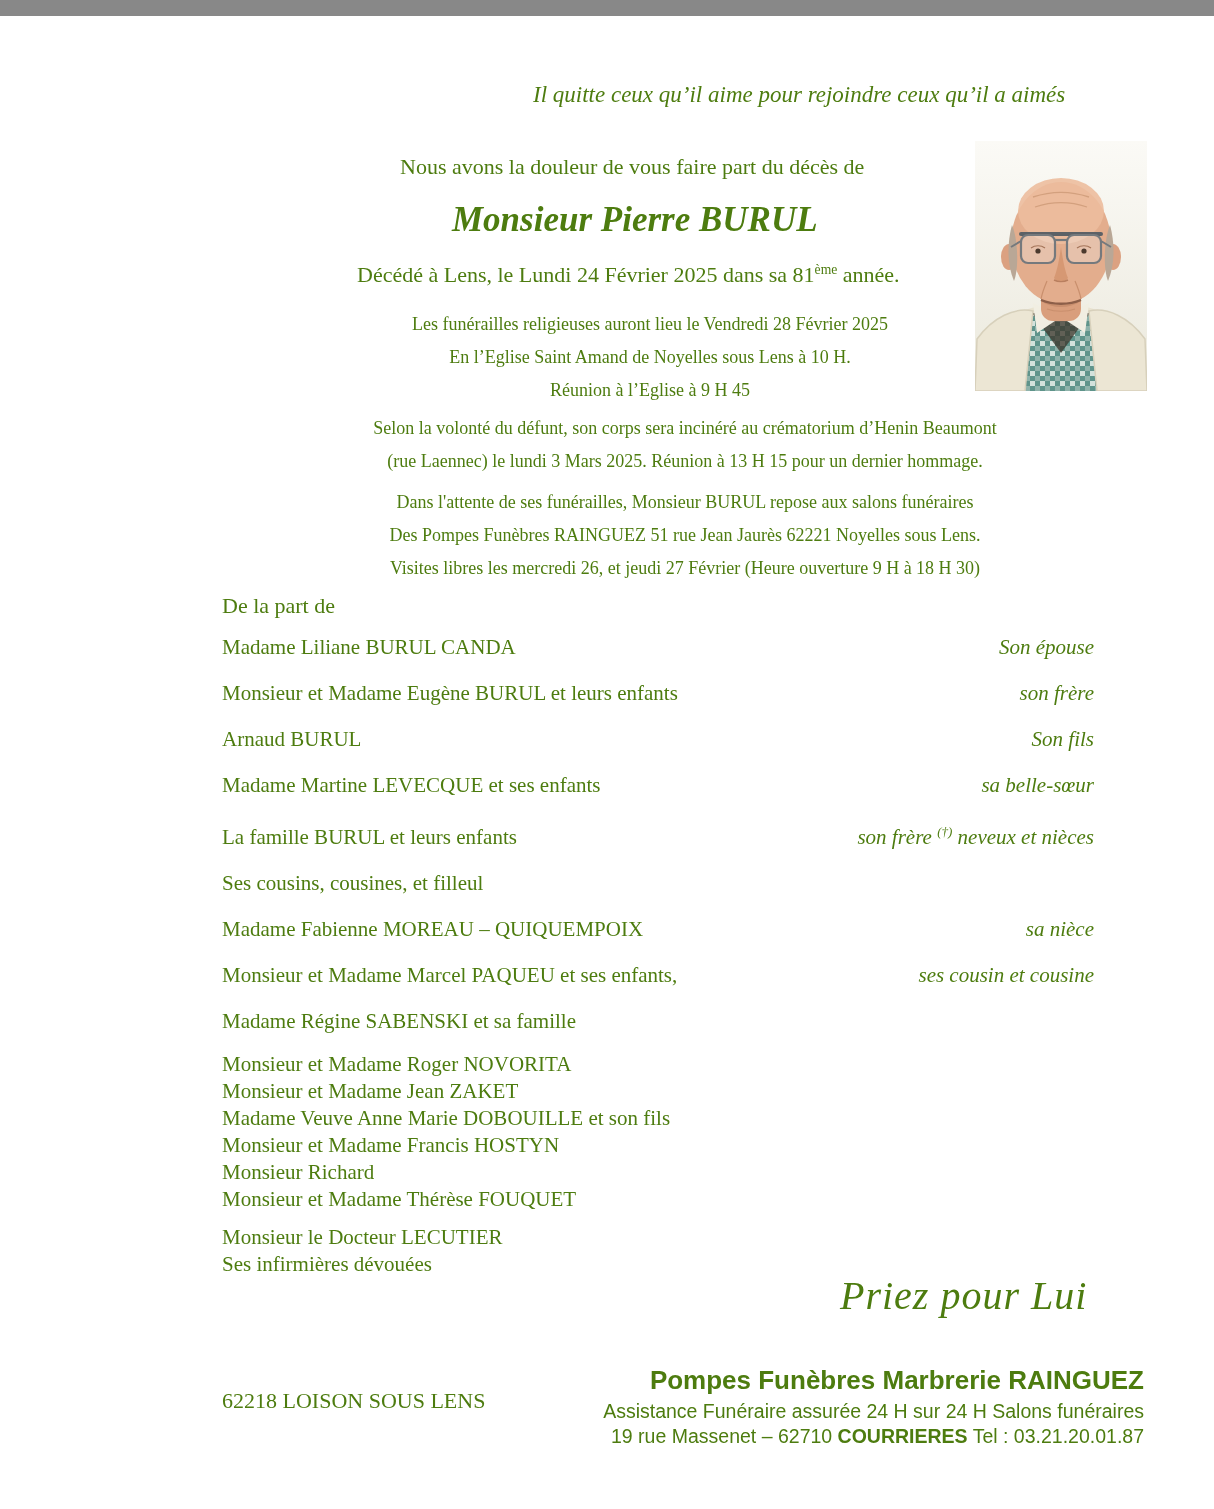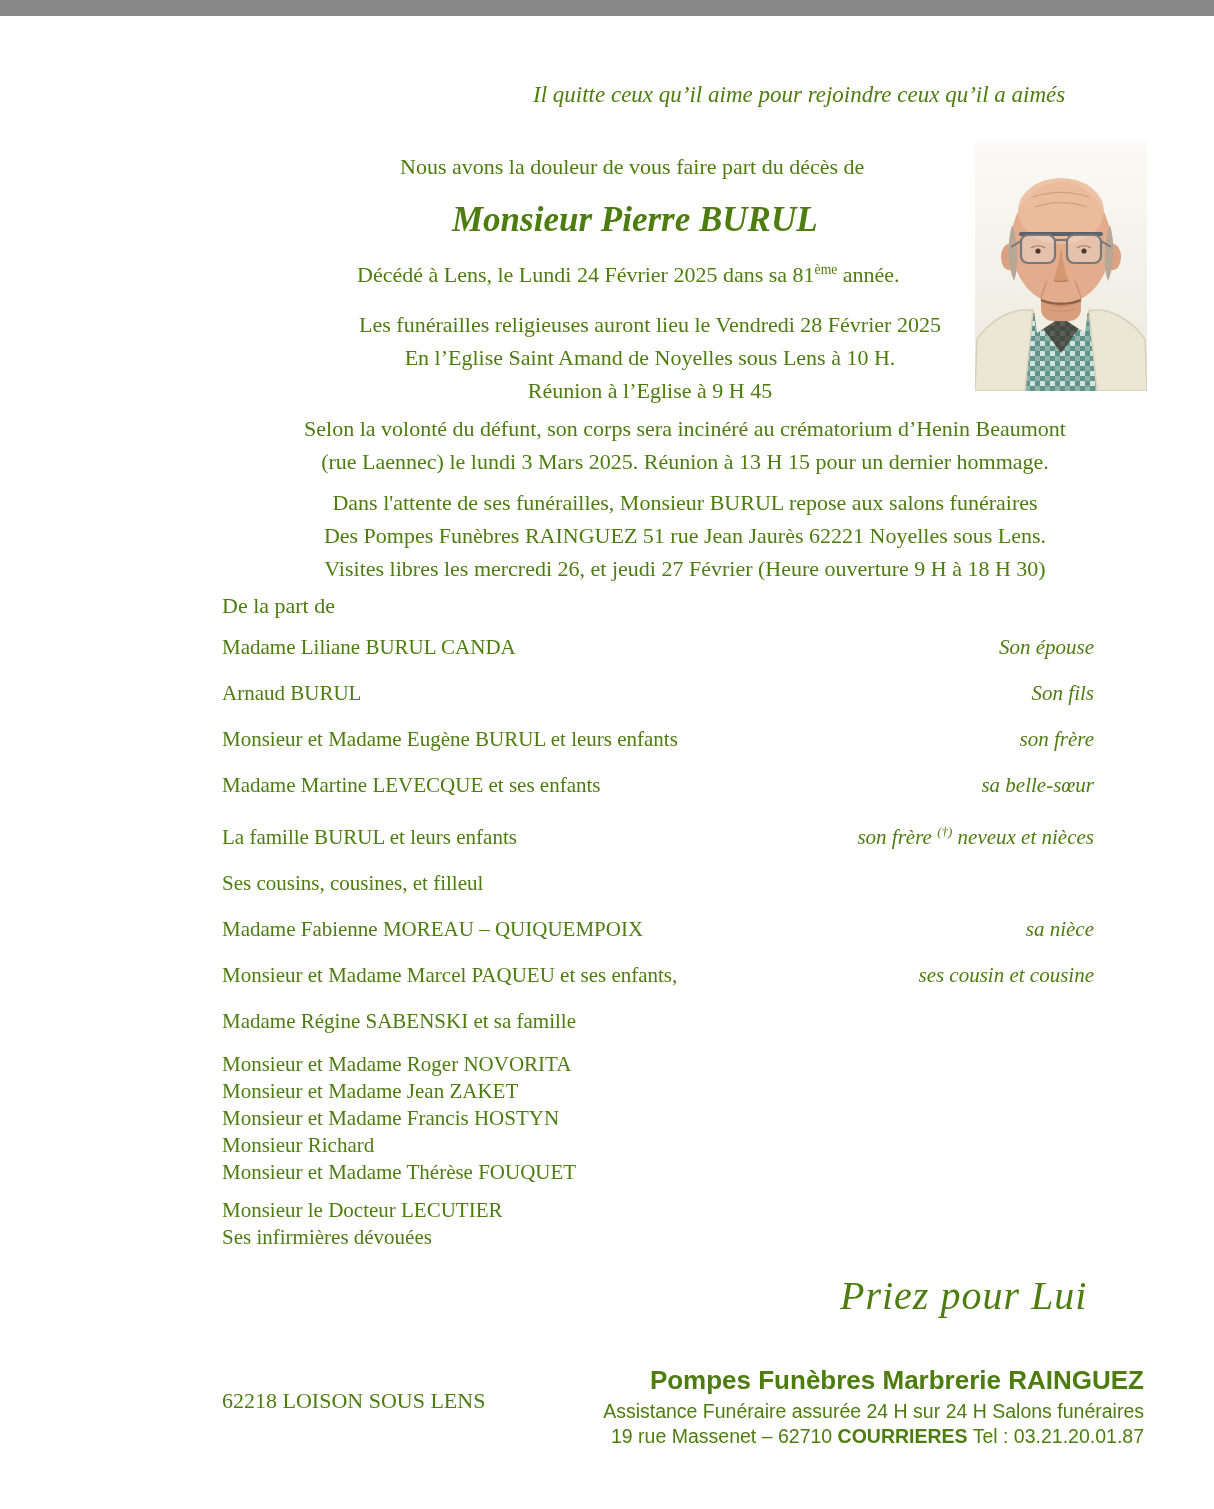--- a/index.html
+++ b/index.html
@@ -9,21 +9,21 @@
     font-family:"Liberation Serif", serif; overflow:hidden;
   }
   .abs { position:absolute; }
 
   .epigraph { top:66px; left:533px; font-size:23px; font-style:italic; white-space:nowrap; }
   .announcement { top:138px; left:400px; font-size:22px; white-space:nowrap;text-align:center; }
   .deceased-name { top:184px; left:452px; margin:0; font-size:35px; font-weight:bold; font-style:italic; white-space:nowrap; }
   .death-line { top:246px; left:357px; font-size:22px; white-space:nowrap; }
   sup.sm { font-size:0.62em; }
 
-  .center-block { text-align:center; font-size:22px; line-height:33px; }
+  .center-block { text-align:center; font-size:18px; line-height:33px; }
   .funeral   { top:292px; left:250px; width:800px; }
   .cremation { top:396px; left:170px; width:1030px; }
   .repose    { top:470px; left:170px; width:1030px; }
 
   .from-label { top:577px; left:222px; font-size:22px; }
 
   .family-list { top:618px; left:222px; width:872px; font-size:21px; line-height:27px; }
   .frow { display:flex; justify-content:space-between; align-items:baseline; margin:0 0 19px 0; }
   .frow .rel { font-style:italic; text-align:center; }
   .frow.tight { margin-bottom:0; }
@@ -135,28 +135,28 @@
   </div>
 
   <div class="abs from-label">De la part de</div>
 
   <div class="abs family-list">
     <div class="frow">
       <span class="nm">Madame Liliane BURUL CANDA</span>
       <span class="rel">Son épouse</span>
     </div>
     <div class="frow">
+      <span class="nm">Monsieur et Madame Eugène BURUL et leurs enfants</span>
+      <span class="rel">son frère</span>
+    </div>
+    <div class="frow">
       <span class="nm">Arnaud BURUL</span>
       <span class="rel">Son fils</span>
     </div>
     <div class="frow">
-      <span class="nm">Monsieur et Madame Eugène BURUL et leurs enfants</span>
-      <span class="rel">son frère</span>
-    </div>
-    <div class="frow">
       <span class="nm">Madame Martine LEVECQUE et ses enfants</span>
       <span class="rel">sa belle-sœur</span>
     </div>
     <div class="frow">
       <span class="nm">La famille BURUL et leurs enfants</span>
       <span class="rel"><span>son frère </span><sup class="sm">(†)</sup><span> neveux et nièces</span></span>
     </div>
     <div class="frow">
       <span class="nm">Ses cousins, cousines, et filleul</span>
     </div>
@@ -169,20 +169,23 @@
       <span class="rel">ses cousin et cousine</span>
     </div>
     <div class="frow pregap">
       <span class="nm">Madame Régine SABENSKI et sa famille</span>
     </div>
     <div class="frow tight">
       <span class="nm">Monsieur et Madame Roger NOVORITA</span>
     </div>
     <div class="frow tight">
       <span class="nm">Monsieur et Madame Jean ZAKET</span>
+    </div>
+    <div class="frow tight">
+      <span class="nm">Madame Veuve Anne Marie DOBOUILLE et son fils</span>
     </div>
     <div class="frow tight">
       <span class="nm">Monsieur et Madame Francis HOSTYN</span>
     </div>
     <div class="frow tight">
       <span class="nm">Monsieur Richard</span>
     </div>
     <div class="frow tight">
       <span class="nm">Monsieur et Madame Thérèse FOUQUET</span>
     </div>

